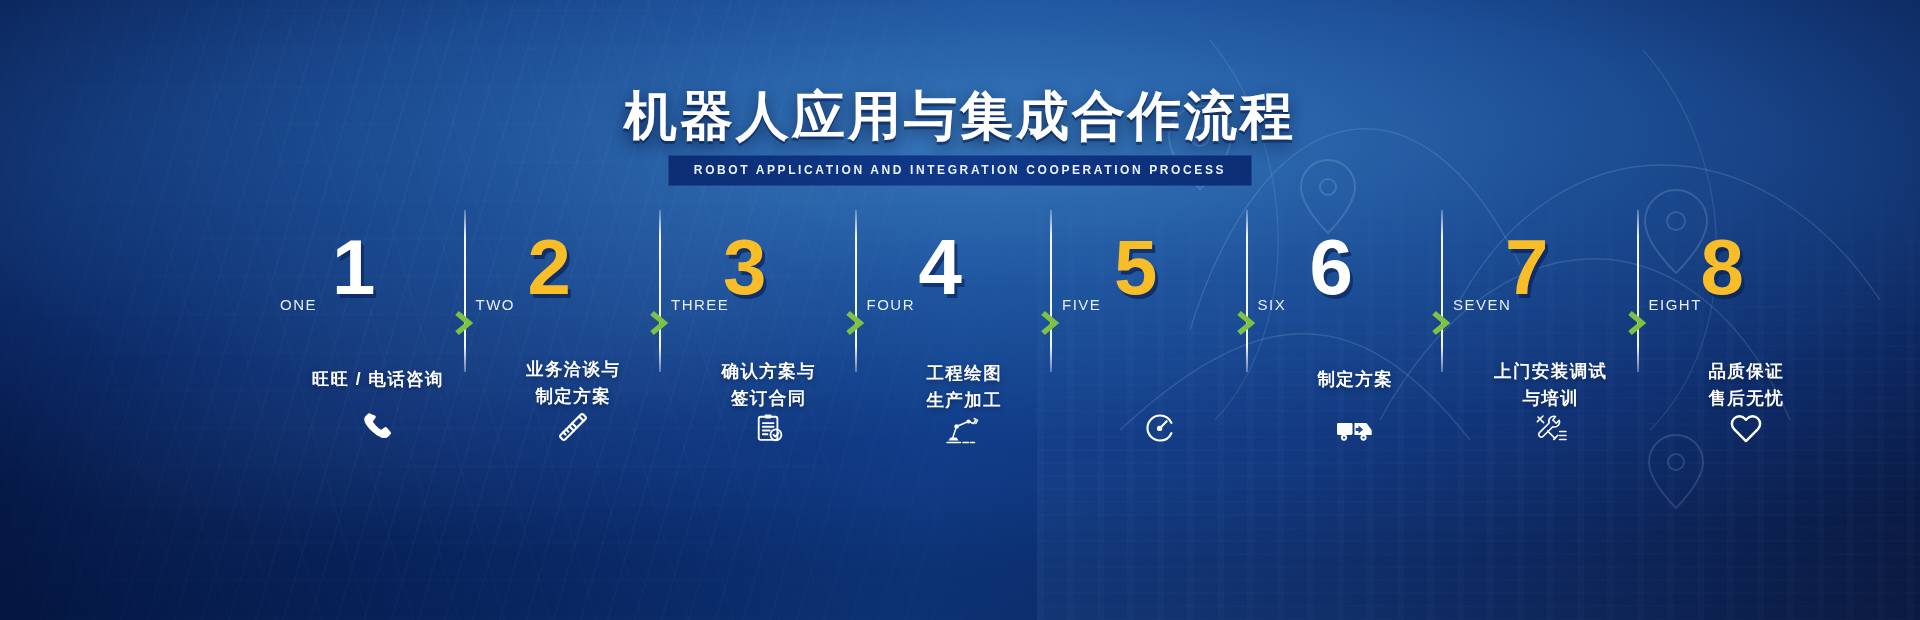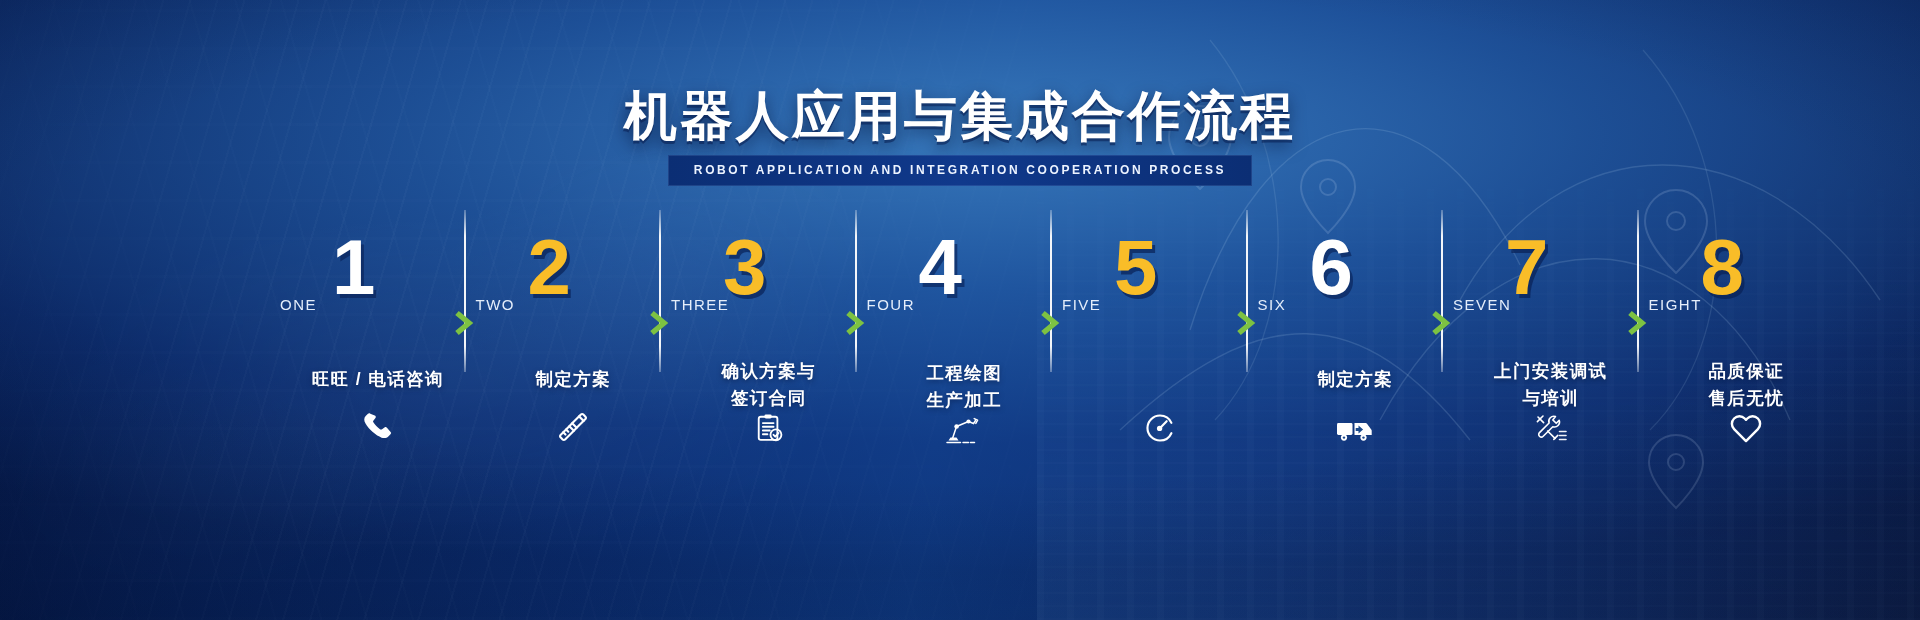--- a/index.html
+++ b/index.html
@@ -187,20 +187,21 @@
       <div class="step">
         <div class="divider"></div>
         <div class="chev"><svg width="26" height="30" viewBox="0 0 26 30" fill="none" stroke="#7dc242" stroke-width="5.5" stroke-linecap="butt" stroke-linejoin="miter">
             <path d="M6 5 L18 15 L6 25"></path>
           </svg></div>
         <div class="row">
           <div class="enword">TWO</div>
           <div class="num gold">2</div>
         </div>
         <div class="cn">
+          <div>业务洽谈与</div>
           <div>制定方案</div>
         </div>
         <div class="icon">
           <svg width="34" height="34" viewBox="0 0 24 24" fill="none" stroke="#fff" stroke-width="1.5" stroke-linecap="round" stroke-linejoin="round">
      <path d="M3.2 17.6 L9.4 11.4 L12.6 14.6 L6.4 20.8 a1.2 1.2 0 0 1-1.7 0 L3.2 19.3 a1.2 1.2 0 0 1 0-1.7 z"></path>
      <path d="M5.1 15.7 l1.6 1.6 M7.1 13.7 l1.6 1.6"></path>
      <path d="M20.8 6.4 L14.6 12.6 L11.4 9.4 L17.6 3.2 a1.2 1.2 0 0 1 1.7 0 l1.5 1.5 a1.2 1.2 0 0 1 0 1.7 z"></path>
      <path d="M16.3 4.5 l3.2 3.2"></path>
      <path d="M3.5 3.5 L20.5 20.5" stroke-opacity="0"></path>
      <path d="M4 20 L20 4" stroke-opacity="0"></path>

